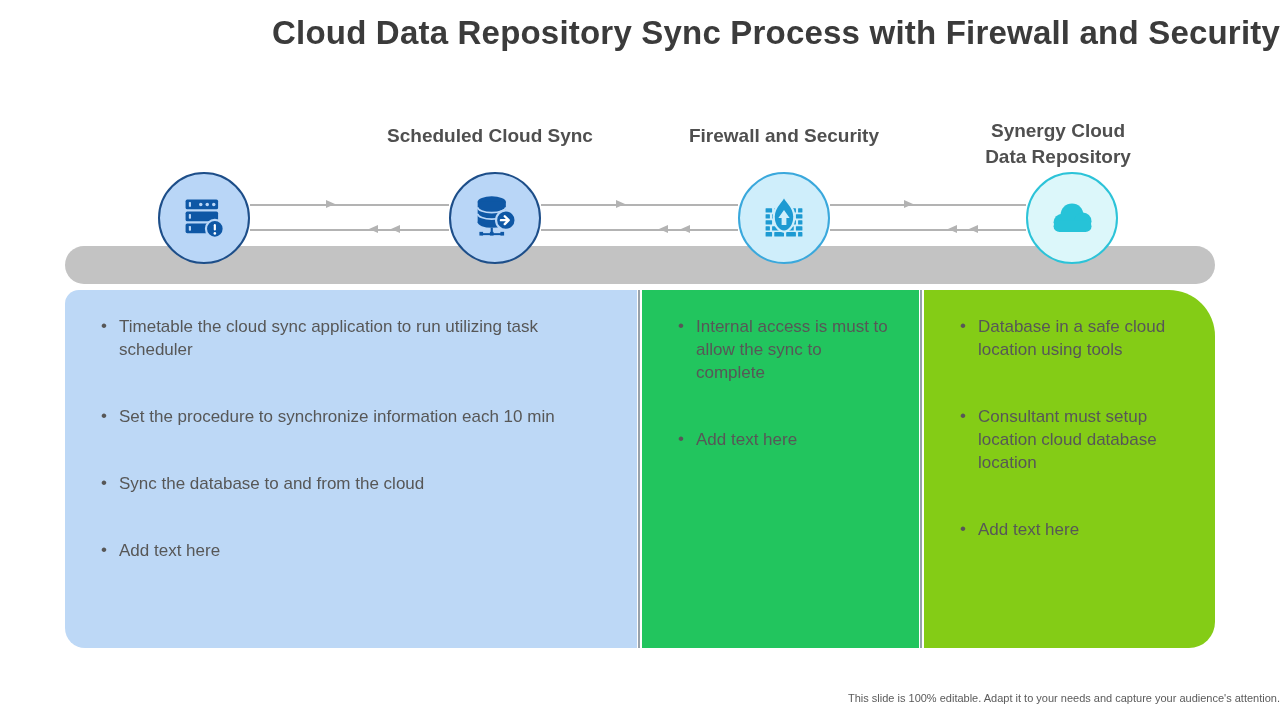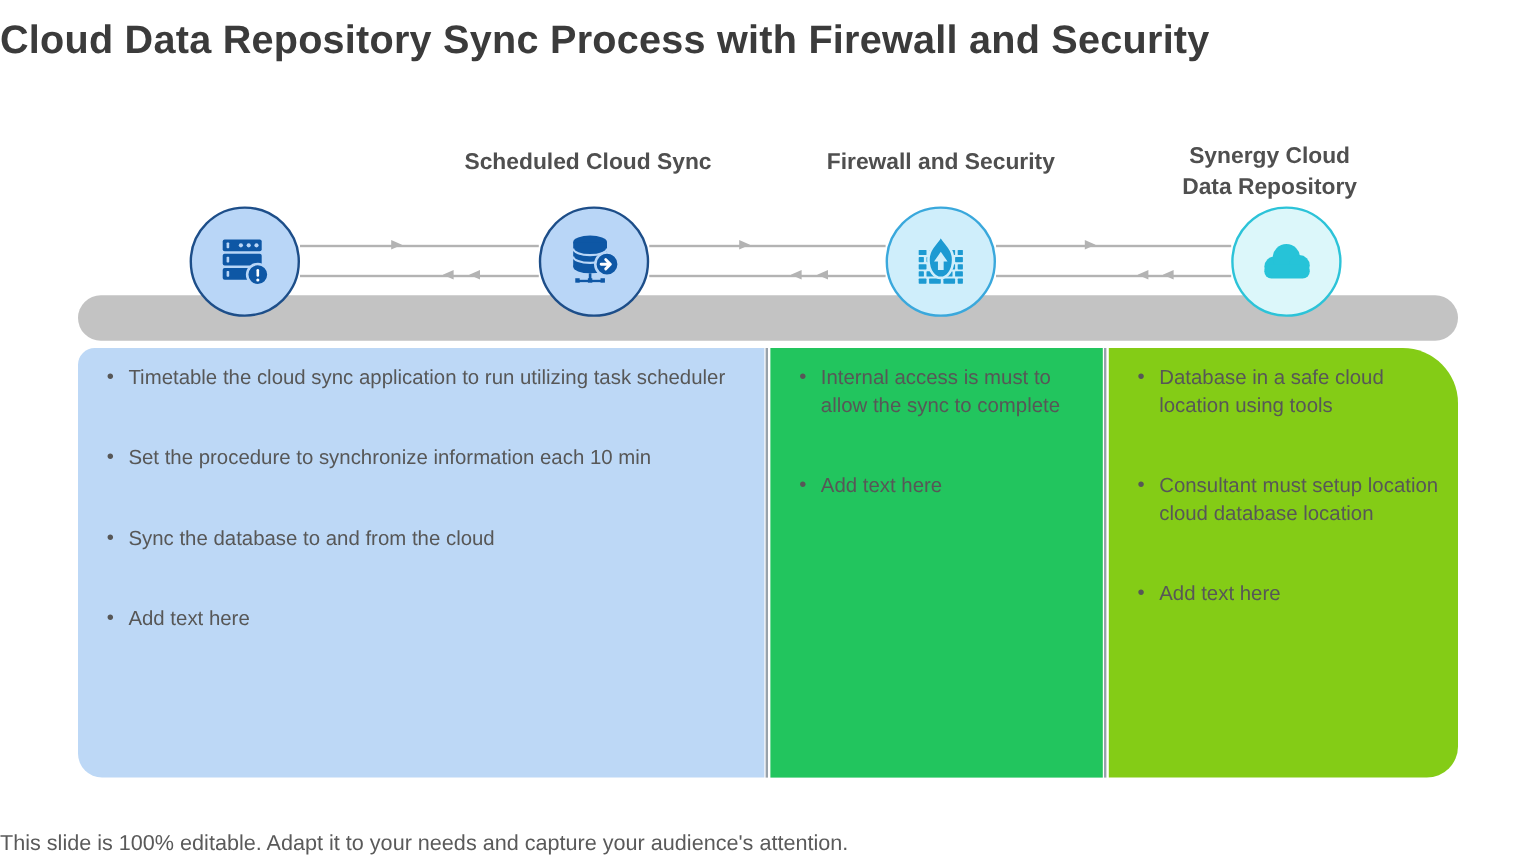--- a/index.html
+++ b/index.html
@@ -4,21 +4,21 @@
 <style>
   html,body{margin:0;padding:0;}
   body{
     width:1280px;height:720px;background:#ffffff;position:relative;overflow:hidden;
     font-family:"Liberation Sans",sans-serif;
   }
   .slide{position:absolute;inset:0;}
 
   
   .title{
-    position:absolute;top:14px;left:0;width:1280px;text-align:left;
+    position:absolute;top:14px;left:0;width:1280px;text-align:right;
     font-size:33px;font-weight:bold;color:#3b3b3b;letter-spacing:0.2px;
   }
 
   
   .stage-header{
     position:absolute;text-align:center;font-weight:bold;font-size:19px;
     color:#4f4f4f;line-height:1.35;
   }
   .hdr0{left:100px;top:111px;width:200px;}
   .hdr1{left:345px;top:123px;width:290px;}
@@ -57,33 +57,33 @@
   .stage-circle svg{width:52px;height:52px;display:block;}
 
   
   .panel{
     position:absolute;top:290px;height:358px;box-sizing:border-box;
     padding:14px 16px 0 22px;
   }
   .panel-left{left:65px;width:572px;background:#bdd8f6;border-radius:14px 0 0 20px;}
   .panel-mid{left:642px;width:277px;background:#22c55e;}
   .panel-right{left:924px;width:291px;background:#84cc16;border-radius:0 46px 26px 0;}
-  .panel ul{list-style:none;margin:0;padding:0;}
+  .panel ul{list-style:none;margin:12px;padding:0;}
   .panel li{
     position:relative;padding-left:20px;margin-bottom:44px;
     font-size:17px;line-height:1.35;color:#575757;
   }
   .panel li::before{content:"\2022";position:absolute;left:2px;top:-1px;color:#575757;}
   .vsep{position:absolute;top:290px;height:358px;width:2px;background:#98a2ab;z-index:2;}
   .sep0{left:638px;} .sep1{left:920px;}
 
   
   .footer{
-    position:absolute;top:692px;left:0;width:1280px;text-align:left;
-    font-size:18px;color:#5a5a5a;
+    position:absolute;top:692px;left:0;width:1280px;text-align:right;
+    font-size:11px;color:#5a5a5a;
   }
 </style>
 </head>
 <body>
 
 <div class="slide">
 
   <div class="title">Cloud Data Repository Sync Process with Firewall and Security</div>
 
   <div class="stage-header hdr1">Scheduled Cloud Sync</div>

